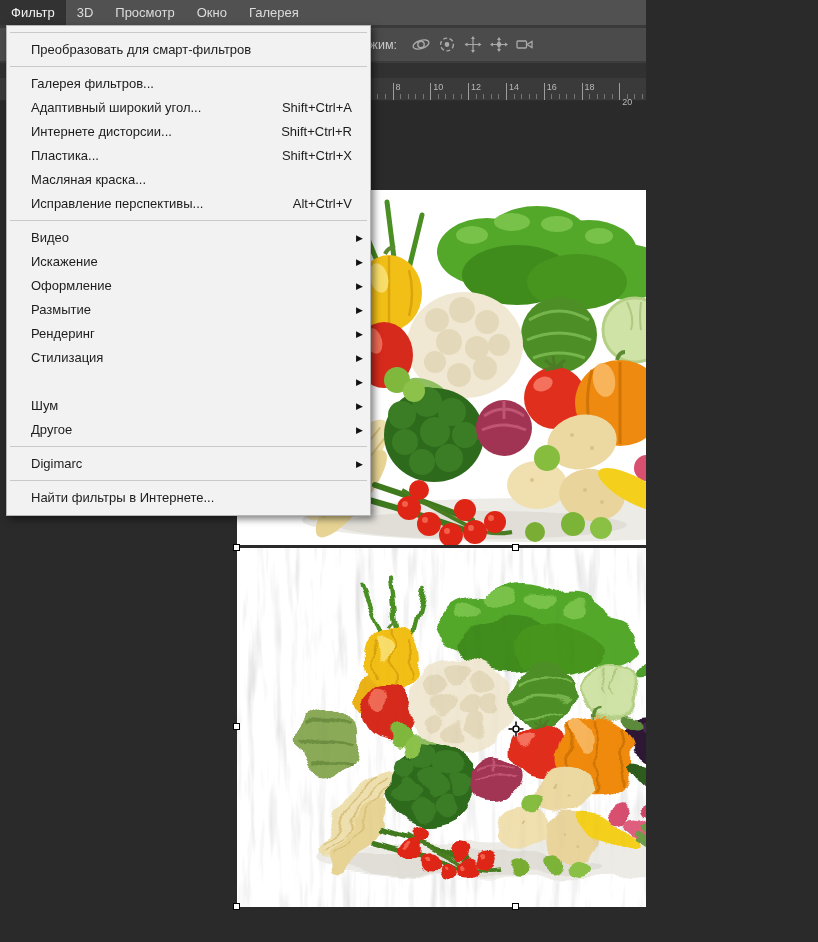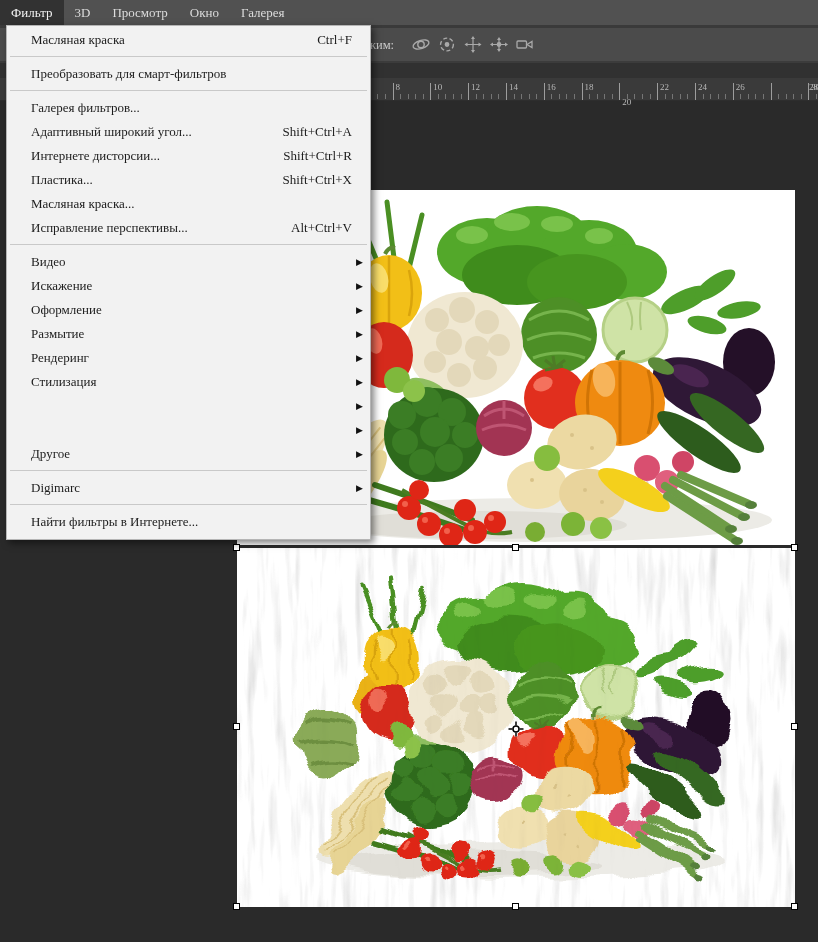--- a/index.html
+++ b/index.html
@@ -1,17 +1,17 @@
 <!DOCTYPE html>
 <html><head>
 <meta charset="utf-8">
 <style>
   html,body{margin:0;padding:0;background:#2a2a2a;}
-  .app{position:relative;width:818px;height:942px;background:#2a2a2a;overflow:hidden;
-       font-family:Liberation Serif, serif;}
+  .app{position:relative;width:646px;height:942px;background:#2a2a2a;overflow:hidden;
+       font-family:Liberation Sans, sans-serif;}
 
   
   .menubar{position:absolute;left:0;top:0;width:100%;height:25px;background:#515151;
            display:flex;align-items:stretch;z-index:30;}
   .mb-item{padding:0 11px;line-height:25px;font-size:13px;color:#dcdcdc;white-space:nowrap;}
   .mb-item.active{background:#323232;color:#f2f2f2;}
   .subline{position:absolute;left:0;top:25px;width:100%;height:3px;background:#3a3a3a;z-index:28;}
   .optionsbar{position:absolute;left:0;top:28px;width:100%;height:33px;background:#4b4b4b;
               border-bottom:2px solid #3c3c3c;z-index:10;}
   .mode-label{position:absolute;left:355px;top:10px;font-size:12.5px;color:#cccccc;}
@@ -398,24 +398,20 @@
           <path d="M9 1.5v4M9 12.5v4M1.5 9h4M12.5 9h4"></path>
       </g>
       <g stroke="#000000" stroke-width="1.5" fill="none">
         <circle cx="9" cy="9" r="3"></circle>
           <path d="M9 1.5v4M9 12.5v4M1.5 9h4M12.5 9h4"></path>
       </g>
     </svg>
   </div>
 
   <div class="menu">
-    <div class="mi">
-      <span class="mi-label">Масляная краска</span>
-      <span class="mi-shortcut">Ctrl+F</span>
-    </div>
     <div class="sep"></div>
     <div class="mi">
       <span class="mi-label">Преобразовать для смарт-фильтров</span>
     </div>
     <div class="sep"></div>
     <div class="mi">
       <span class="mi-label">Галерея фильтров...</span>
     </div>
     <div class="mi">
       <span class="mi-label">Адаптивный широкий угол...</span>
@@ -458,20 +454,21 @@
       <span class="mi-arrow">▶</span>
     </div>
     <div class="mi">
       <span class="mi-label">Стилизация</span>
       <span class="mi-arrow">▶</span>
     </div>
     <div class="mi">
       <span class="mi-arrow">▶</span>
     </div>
     <div class="mi">
+      <span class="mi-label">Шум</span>
       <span class="mi-arrow">▶</span>
     </div>
     <div class="mi">
       <span class="mi-label">Другое</span>
       <span class="mi-arrow">▶</span>
     </div>
     <div class="sep"></div>
     <div class="mi">
       <span class="mi-label">Digimarc</span>
       <span class="mi-arrow">▶</span>

